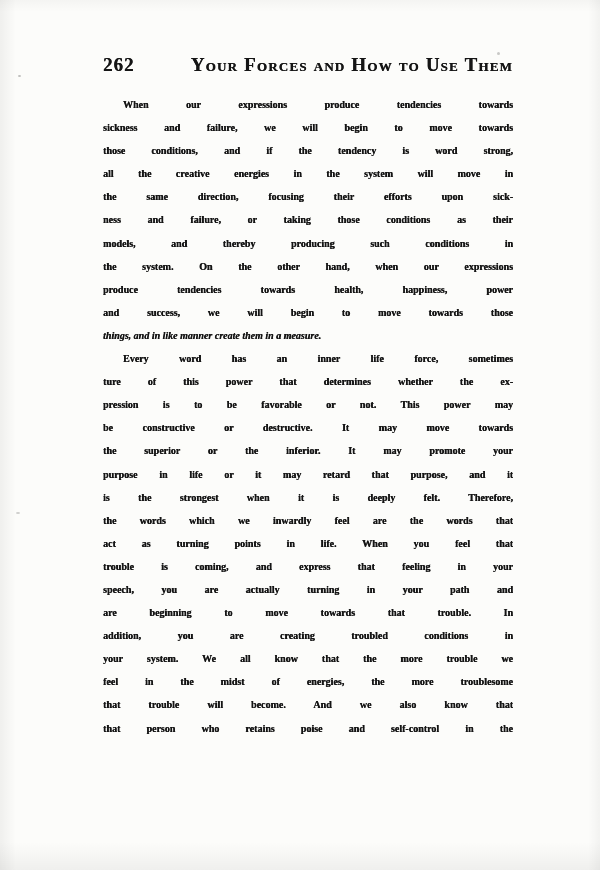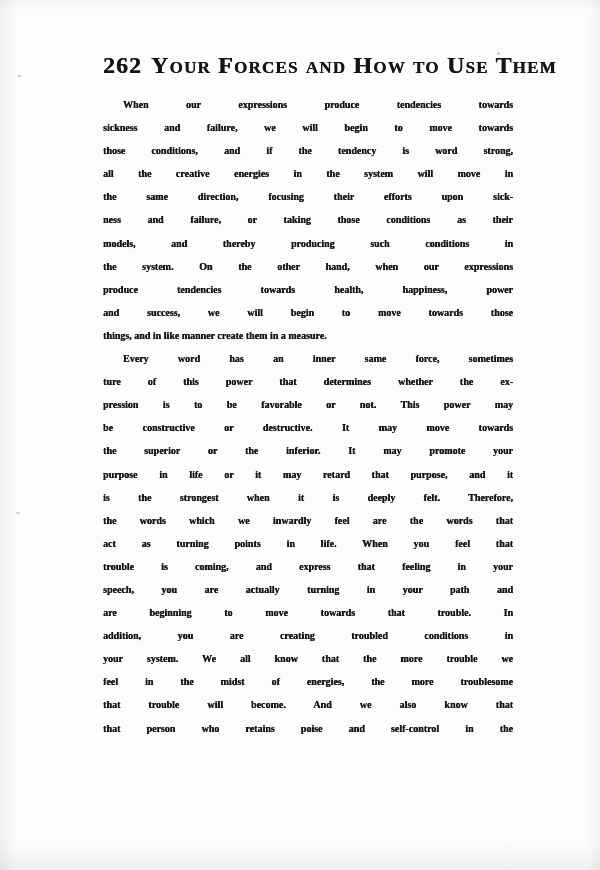--- a/index.html
+++ b/index.html
@@ -17,21 +17,21 @@
       linear-gradient(270deg, rgba(0,0,0,0.04), rgba(0,0,0,0) 12px),
       linear-gradient(0deg,   rgba(0,0,0,0.05), rgba(0,0,0,0) 28px),
       linear-gradient(180deg, rgba(0,0,0,0.03), rgba(0,0,0,0) 12px),
       #fcfcfa;
     color: #151515;
   }
   .running-header {
     position: absolute;
     left: 103px; top: 54px; width: 410px; height: 22px;
     font-weight: 700;
-    font-size: 24px; line-height: 22px;
+    font-size: 19px; line-height: 22px;
     white-space: nowrap;
   }
   .page-number {
     position: absolute; left: 0; top: 0;
     letter-spacing: 1px;
     text-shadow: 0.3px 0 0 currentColor;
   }
   .running-title {
     position: absolute; left: 48px; right: 0; top: 0;
     text-align: right;
@@ -49,21 +49,21 @@
   }
   .paragraph { margin: 0; padding: 0; }
   .line {
     text-align: justify;
     text-align-last: justify;
     white-space: normal;
     overflow: hidden;
     height: 23.1px;
   }
   .line.indent { text-indent: 20px; }
-  .line.no-just { text-align-last: left; }
+  .line.no-just { text-align-last: left; font-style: italic; }
   .speck {
     position: absolute;
     border-radius: 50%;
     background: #8a8a88;
   }
   .speck-1 { left: 18px; top: 75px;  width: 3px; height: 2px; opacity: 0.55; }
   .speck-2 { left: 497px; top: 52px; width: 3px; height: 3px; opacity: 0.45; }
   .speck-3 { left: 16px; top: 512px; width: 4px; height: 2px; opacity: 0.4; }
 </style>
 </head>
@@ -87,21 +87,21 @@
         <div class="line">all the creative energies in the system will move in</div>
         <div class="line">the same direction, focusing their efforts upon sick-</div>
         <div class="line">ness and failure, or taking those conditions as their</div>
         <div class="line">models, and thereby producing such conditions in</div>
         <div class="line">the system. On the other hand, when our expressions</div>
         <div class="line">produce tendencies towards health, happiness, power</div>
         <div class="line">and success, we will begin to move towards those</div>
         <div class="line no-just">things, and in like manner create them in a measure.</div>
       </div>
       <div class="paragraph">
-        <div class="line indent">Every word has an inner same force, sometimes</div>
+        <div class="line indent">Every word has an inner life force, sometimes</div>
         <div class="line">ture of this power that determines whether the ex-</div>
         <div class="line">pression is to be favorable or not. This power may</div>
         <div class="line">be constructive or destructive. It may move towards</div>
         <div class="line">the superior or the inferior. It may promote your</div>
         <div class="line">purpose in life or it may retard that purpose, and it</div>
         <div class="line">is the strongest when it is deeply felt. Therefore,</div>
         <div class="line">the words which we inwardly feel are the words that</div>
         <div class="line">act as turning points in life. When you feel that</div>
         <div class="line">trouble is coming, and express that feeling in your</div>
         <div class="line">speech, you are actually turning in your path and</div>

